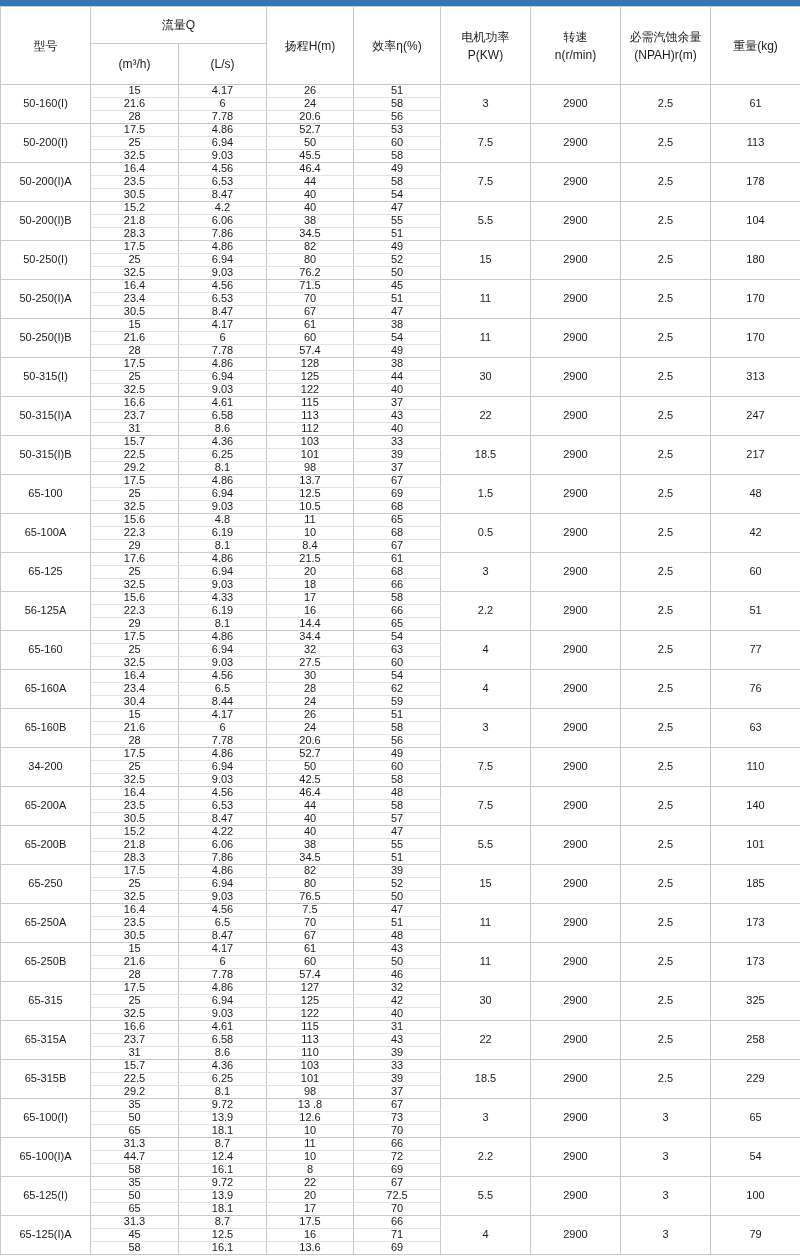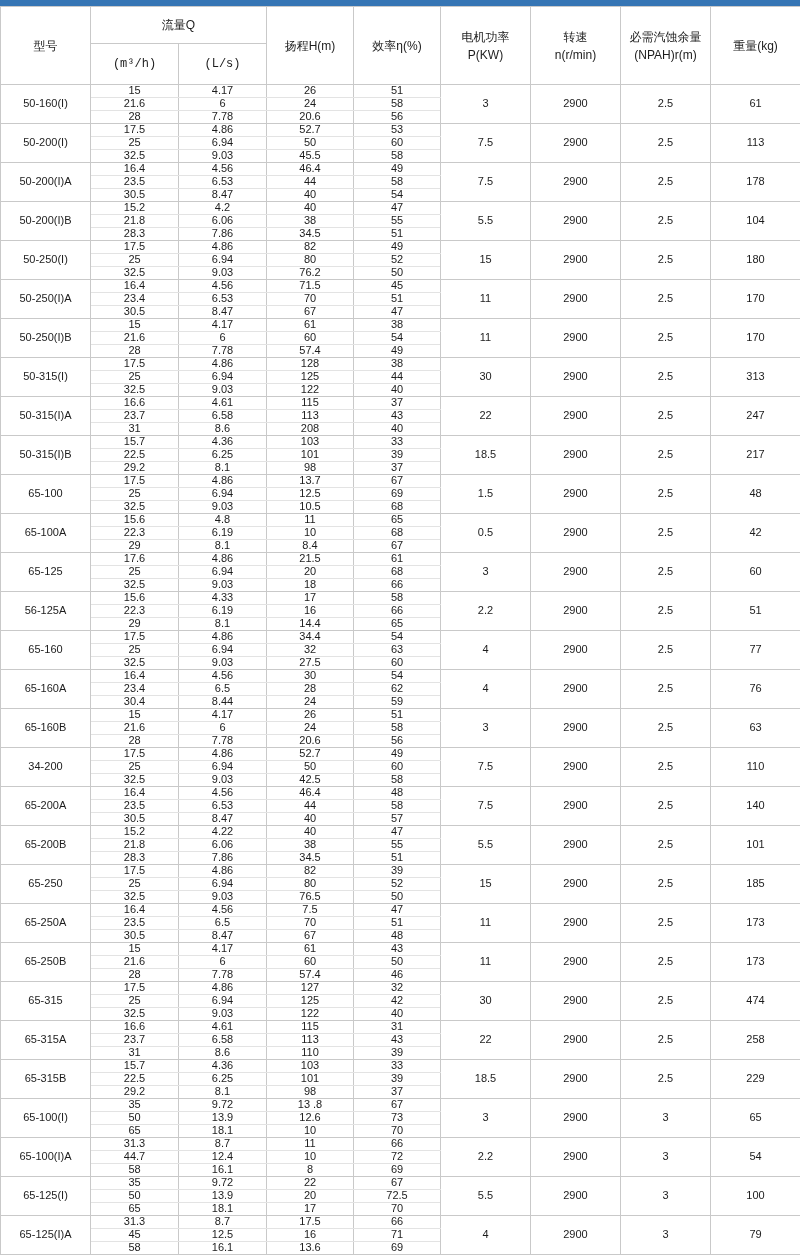--- a/index.html
+++ b/index.html
@@ -29,21 +29,21 @@
     overflow: hidden;
   }
   table.spec thead th {
     font-weight: normal;
     font-size: 12px;
     white-space: pre-line;
     line-height: 1.5;
     background: #ffffff;
   }
   thead tr.h1 th { height: 36px; }
-  thead tr.h2 th { height: 40px; font-family: Liberation Mono, monospace; }
+  thead tr.h2 th { height: 40px; }
   table.spec tbody td {
     font-size: 11px;
     height: 12px;
     line-height: 1.05;
     background: #ffffff;
   }
   
   tbody tr.inner td.val { border-bottom: 1px solid #e3e3e3; }
 </style>
 </head>
@@ -281,21 +281,21 @@
         </tr>
         <tr class="inner">
           <td class="val">23.7</td>
           <td class="val">6.58</td>
           <td class="val">113</td>
           <td class="val">43</td>
         </tr>
         <tr>
           <td class="val">31</td>
           <td class="val">8.6</td>
-          <td class="val">208</td>
+          <td class="val">112</td>
           <td class="val">40</td>
         </tr>
         <tr class="inner">
           <td rowspan="3">50-315(I)B</td>
           <td class="val">15.7</td>
           <td class="val">4.36</td>
           <td class="val">103</td>
           <td class="val">33</td>
           <td rowspan="3">18.5</td>
           <td rowspan="3">2900</td>
@@ -615,21 +615,21 @@
         </tr>
         <tr class="inner">
           <td rowspan="3">65-315</td>
           <td class="val">17.5</td>
           <td class="val">4.86</td>
           <td class="val">127</td>
           <td class="val">32</td>
           <td rowspan="3">30</td>
           <td rowspan="3">2900</td>
           <td rowspan="3">2.5</td>
-          <td rowspan="3">474</td>
+          <td rowspan="3">325</td>
         </tr>
         <tr class="inner">
           <td class="val">25</td>
           <td class="val">6.94</td>
           <td class="val">125</td>
           <td class="val">42</td>
         </tr>
         <tr>
           <td class="val">32.5</td>
           <td class="val">9.03</td>

